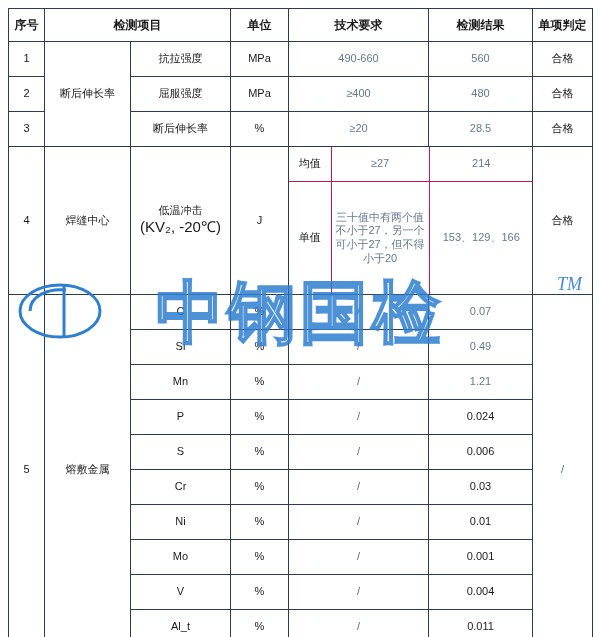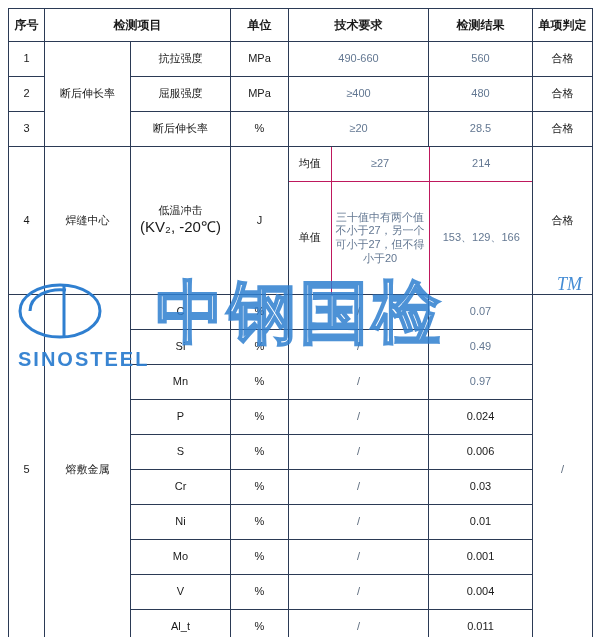--- a/index.html
+++ b/index.html
@@ -227,21 +227,21 @@
     <tr class="row-normal">
       <td>Si</td>
       <td>%</td>
       <td class="muted">/</td>
       <td class="faded">0.49</td>
     </tr>
     <tr class="row-normal">
       <td>Mn</td>
       <td>%</td>
       <td class="muted">/</td>
-      <td class="faded">0.97</td>
+      <td class="faded">1.21</td>
     </tr>
     <tr class="row-normal">
       <td>P</td>
       <td>%</td>
       <td class="muted">/</td>
       <td>0.024</td>
     </tr>
     <tr class="row-normal">
       <td>S</td>
       <td>%</td>
@@ -284,14 +284,13 @@
 </div>
 
 <div id="watermark">
   <svg class="wm-logo" viewBox="0 0 96 66">
     <ellipse cx="46" cy="33" rx="40" ry="26" fill="none" stroke="#2f7fd0" stroke-width="3"></ellipse>
     <path d="M16 33 C16 18, 34 10, 52 12" fill="none" stroke="#2f7fd0" stroke-width="3"></path>
     <path d="M50 6 L50 60" stroke="#2f7fd0" stroke-width="3"></path>
   </svg>
   <div class="wm-text">中钢国检</div>
   <div class="wm-tm">TM</div>
-  <div class="wm-sub">SINOSTEEL</div>
 </div>
 
 </body></html>

